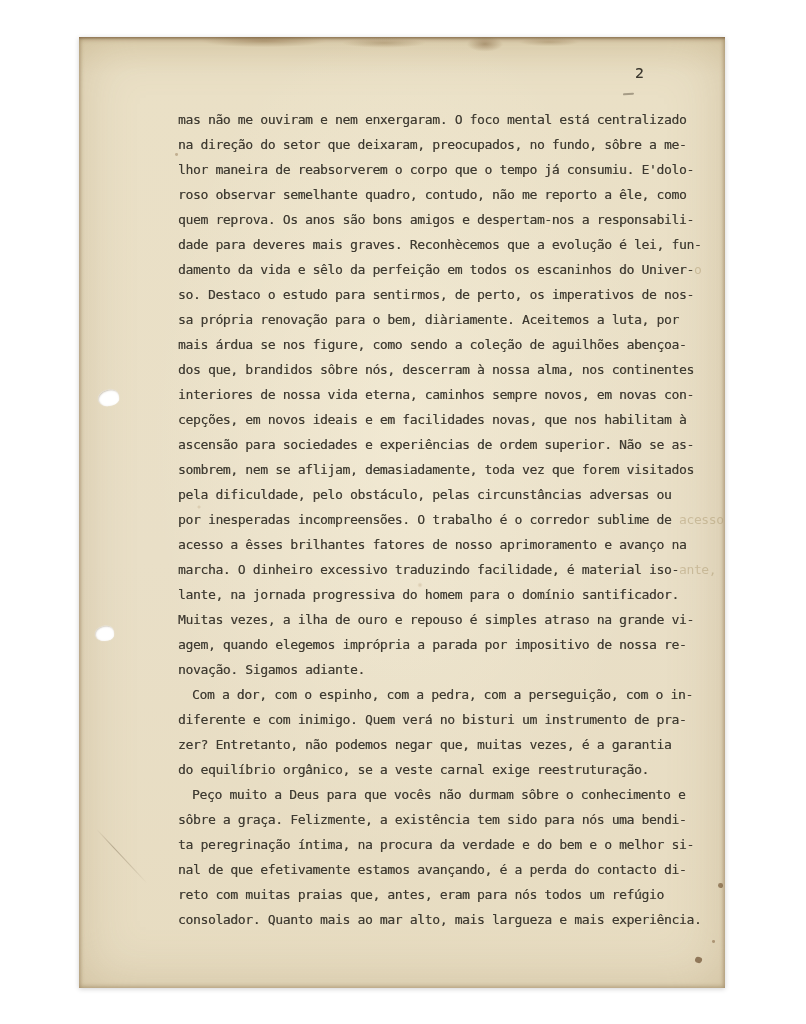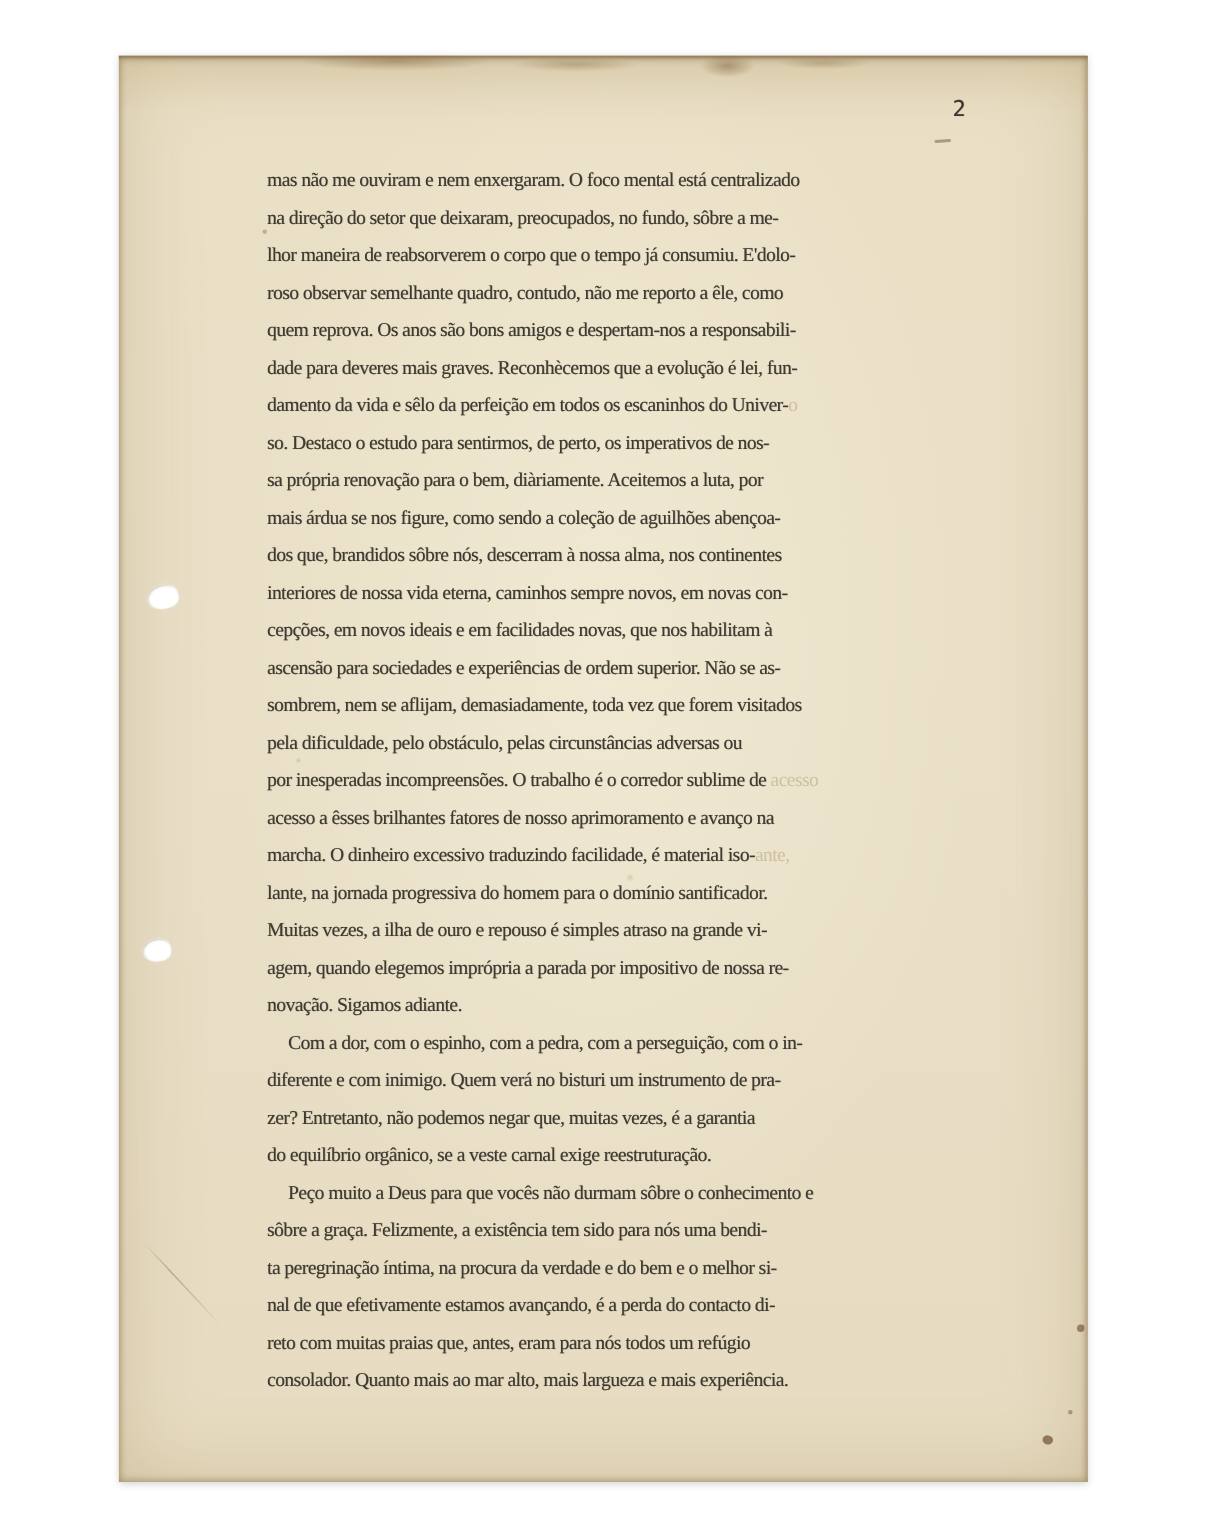--- a/index.html
+++ b/index.html
@@ -50,21 +50,21 @@
   }
 
   .text-block {
     position: absolute; left: 99px; top: 70px; width: 540px;
     font-size: 13px; letter-spacing: -0.35px;
     line-height: 25px;
     color: #3e3a31;
     text-shadow: 0.3px 0.3px 0.45px rgba(62,58,49,0.55);
     white-space: pre;
   }
-  .line { height: 25px; font-family: Liberation Serif, serif; }
+  .line { height: 25px; }
   .line.indent { text-indent: 14px; }
   .ghost {
     color: #a8946a; opacity: 0.45;
     text-shadow: none;
     filter: blur(0.3px);
   }
 
   .punch-hole {
     position: absolute; background: #ffffff;
     border-radius: 58% 50% 46% 60%;

